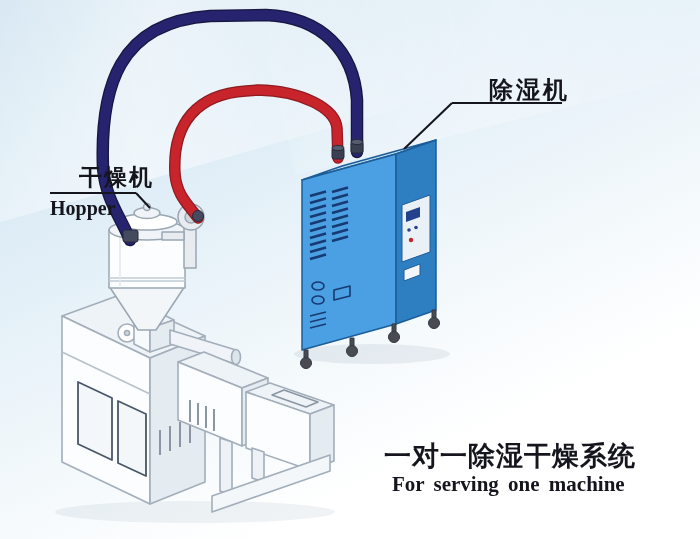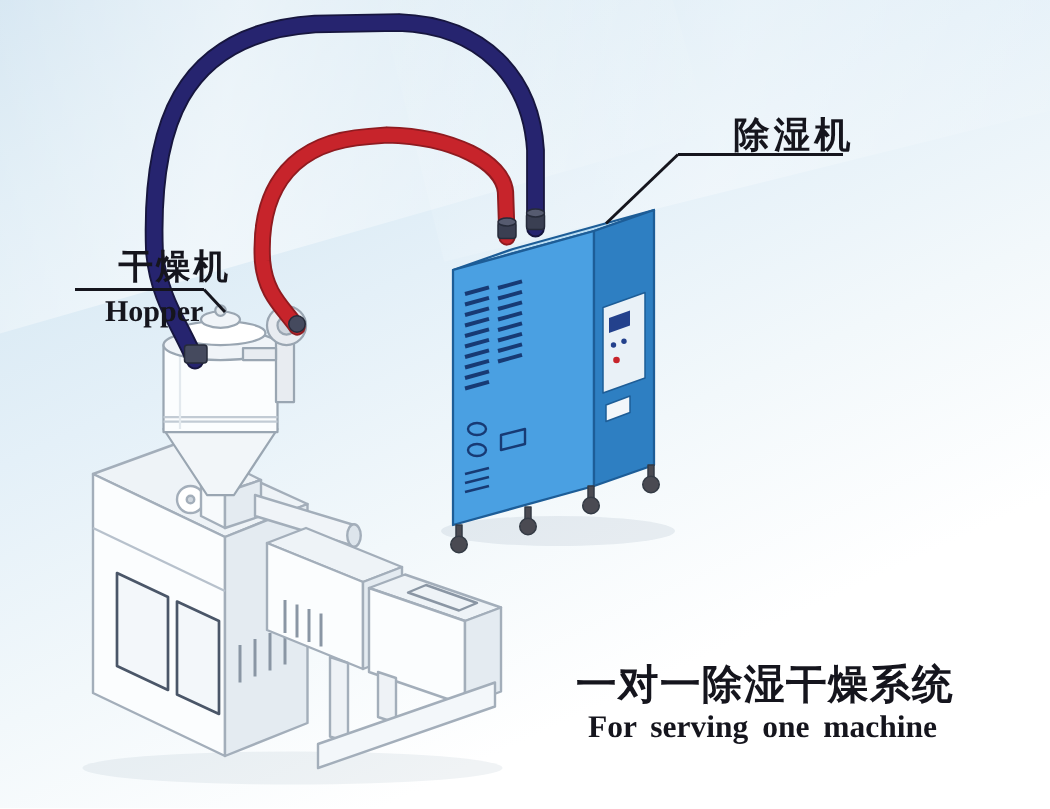--- a/index.html
+++ b/index.html
@@ -17,21 +17,21 @@
   .art { position:absolute; left:0; top:0; }
   .label-zh {
     position:absolute; font-weight:bold; color:#15151d;
     font-family:"DejaVu Sans", sans-serif; white-space:nowrap;
   }
   .label-en {
     position:absolute; font-weight:bold; color:#15151d;
     font-family:"Liberation Serif", serif; white-space:nowrap;
   }
   .zh-hopper   { left:50px;  top:162px; font-size:23px; letter-spacing:2px;margin-left:29px; }
-  .en-hopper   { left:50px;  top:197px; font-size:20px;margin-left:20px; }
+  .en-hopper   { left:50px;  top:197px; font-size:20px; }
   .zh-dehum    { left:456px; top:74px;  font-size:24px; letter-spacing:3px;padding-left:33px; }
   .en-dehum    { left:444px; top:106px; font-size:20px; }
   .zh-caption  { left:384px; top:438px; font-size:27px; letter-spacing:1px;text-align:center; }
   .en-caption  { left:392px; top:472px; font-size:21px; word-spacing:4px;text-align:center; }
 </style>
 </head>
 <body>
 
 <div class="stage">
   <div class="streak s1"></div>

